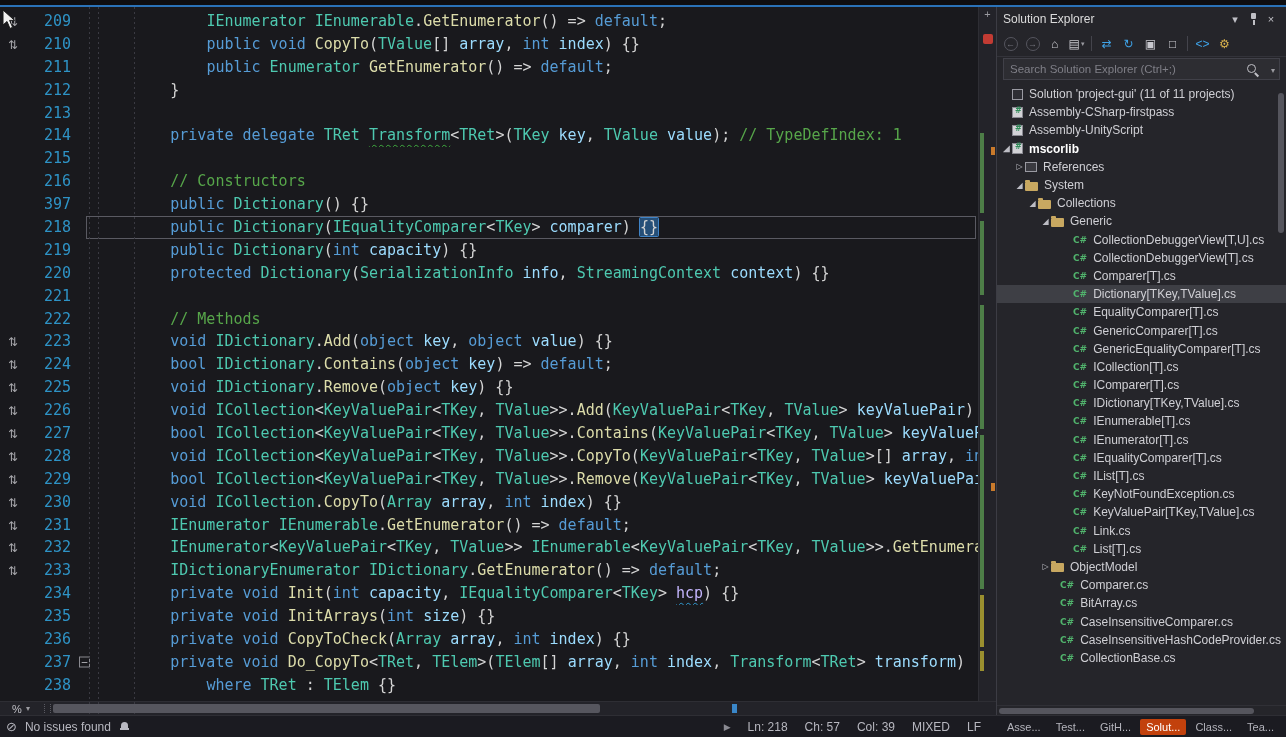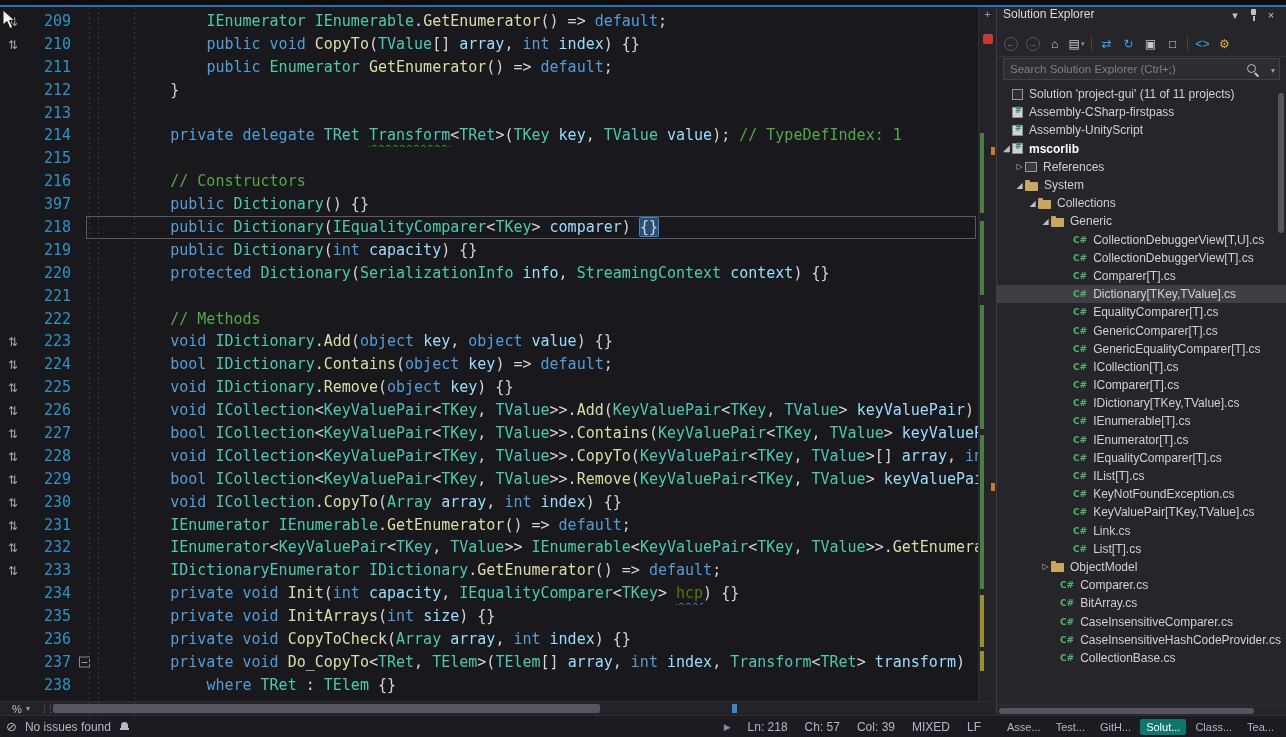--- a/index.html
+++ b/index.html
@@ -16,21 +16,21 @@
   .gutter{width:26px;flex:none;text-align:center}
   .gicon{color:#a9a9ad;font-size:12px;font-family:"DejaVu Sans",sans-serif}
   .ln{width:50px;flex:none;text-align:right;color:#2e93c6;padding-right:5px}
   .omargin{width:22px;flex:none;position:relative}
   .ctext{flex:1;color:#d4d4d4;overflow:hidden}
   .code-row.current::after{content:"";position:absolute;left:86px;right:2px;top:0;bottom:0;border:1px solid #5a5a62;pointer-events:none}
   .tk-k{color:#569cd6}.tk-t{color:#4ec9b0}.tk-m{color:#dcdcaa}.tk-p{color:#9cdcfe}
   .tk-c{color:#57a64a}.tk-d{color:#d4d4d4}
   .tk-sel{background:#264f78;box-shadow:0 0 0 1px #3f83c6;border-radius:1px}
   .tk-tsq{color:#4ec9b0;text-decoration:underline wavy #3fae3f 1px;text-underline-offset:4px}
-  .tk-psq{color:#4d7c0f;text-decoration:underline wavy #2f9ad1 1px;text-underline-offset:4px}
+  .tk-psq{color:#c4b5fd;text-decoration:underline wavy #2f9ad1 1px;text-underline-offset:4px}
   .fold{position:absolute;left:3px;top:50%;transform:translateY(-50%);width:11px;height:11px;border:1px solid #8a8a90;color:#cfcfd4;font-size:9px;line-height:9px;text-align:center;background:#19191d;font-family:"DejaVu Sans",sans-serif}
   .guide{position:absolute;top:0;bottom:0;width:1px;background-image:repeating-linear-gradient(to bottom,#3a3a42 0 2px,transparent 2px 5px);pointer-events:none}
   .guide.gm{left:89px}.guide.g0{left:98px}.guide.g1{left:134px}
 
   .vscroll{position:absolute;top:0;right:0;width:18px;bottom:14px;background:#232329;border-left:1px solid #2e2e34}
   .vmark{position:absolute}
   .vmark.green{left:1px;width:4px;background:#4d7d47}
   .vmark.yellow{left:1px;width:4px;background:#9a8f2f}
   .vmark.orange{right:1px;width:4px;background:#c97a2b}
   .err-mark{position:absolute;top:27px;left:4px;width:10px;height:10px;background:#c23b33;border-radius:2px}
@@ -40,21 +40,21 @@
   .zoom{width:42px;color:#c0c0c6;font-size:11px;display:flex;align-items:center;justify-content:center;gap:4px}
   .zoom .caret{font-size:8px;color:#9a9aa0}
   .grip{width:7px;margin:2px 2px;border-left:1px dotted #5a5a62;border-right:1px dotted #5a5a62}
   .htrack{flex:1;position:relative}
   .hthumb{position:absolute;left:0;top:2px;bottom:2px;width:58%;background:#56565e;border-radius:2px}
   .ctick{position:absolute;left:72%;top:2px;bottom:2px;width:5px;background:#3a87c9}
   .cursor{position:absolute;left:2px;top:2px;z-index:50}
 
   
   .panel{width:290px;flex:none;background:#25252a;border-left:1px solid #3c3c44;display:flex;flex-direction:column;position:relative}
-  .ptitle{height:24px;display:flex;padding:0 6px;color:#dcdcdc;font-size:12px}
+  .ptitle{height:24px;display:flex;align-items:center;padding:0 6px;color:#dcdcdc;font-size:12px}
   .ptitle .spacer{flex:1}
   .picon{width:18px;height:16px;display:flex;align-items:center;justify-content:center;color:#c0c0c6;font-size:11px}
   .pin{position:relative;width:18px;height:16px}
   .pin::before{content:"";position:absolute;left:7px;top:2px;width:5px;height:6px;background:#c0c0c6;border-radius:1px}
   .pin::after{content:"";position:absolute;left:9px;top:9px;width:2px;height:5px;background:#c0c0c6}
   .ptoolbar{height:26px;display:flex;align-items:center;padding:0 3px;gap:1px;border-bottom:1px solid #33333a}
   .tbtn{min-width:21px;height:20px;display:flex;align-items:center;justify-content:center;color:#c8c8ce;font-size:12px;border-radius:2px;gap:1px}
   .tbtn.blue{color:#3fa3e8}.tbtn.gold{color:#d8b04c}.tbtn.dim{color:#72727a}
   .tbtn.circled .g{border:1px solid #55555e;border-radius:50%;width:14px;height:14px;line-height:12px;text-align:center;font-size:9px}
   .tbtn .caret{font-size:7px;color:#9a9aa0}
@@ -91,21 +91,21 @@
   
   .status{height:22px;background:#1b1b21;border-top:1px solid #2e2e34;display:flex;align-items:center;font-size:12px;color:#b8b8c0;padding:0 6px;gap:8px;flex:none}
   .s-ic{font-size:13px;color:#b8b8c0;font-family:"DejaVu Sans",sans-serif}
   .bell{position:relative;width:11px;height:11px}
   .bell::before{content:"";position:absolute;left:2px;top:1px;width:7px;height:6px;background:#b8b8c0;border-radius:4px 4px 0 0}
   .bell::after{content:"";position:absolute;left:1px;top:7px;width:9px;height:1.5px;background:#b8b8c0}
   .s-right{margin-left:auto;display:flex;gap:17px;align-items:center}
   .s-chevron{font-size:9px;color:#8a8a92;font-family:"DejaVu Sans",sans-serif}
   .wtabs{display:flex;gap:3px;margin-left:12px;align-items:center}
   .wtab{padding:2px 6px;font-size:11px;color:#b4b4bc;border-radius:2px}
-  .wtab.active{background:#0f766e;color:#ffffff}
+  .wtab.active{background:#c2410c;color:#ffffff}
 </style>
 </head>
 <body>
 
 <div class="app">
   <div class="top-strip"></div>
   <div class="top-accent"></div>
 
   <div class="main">
 

